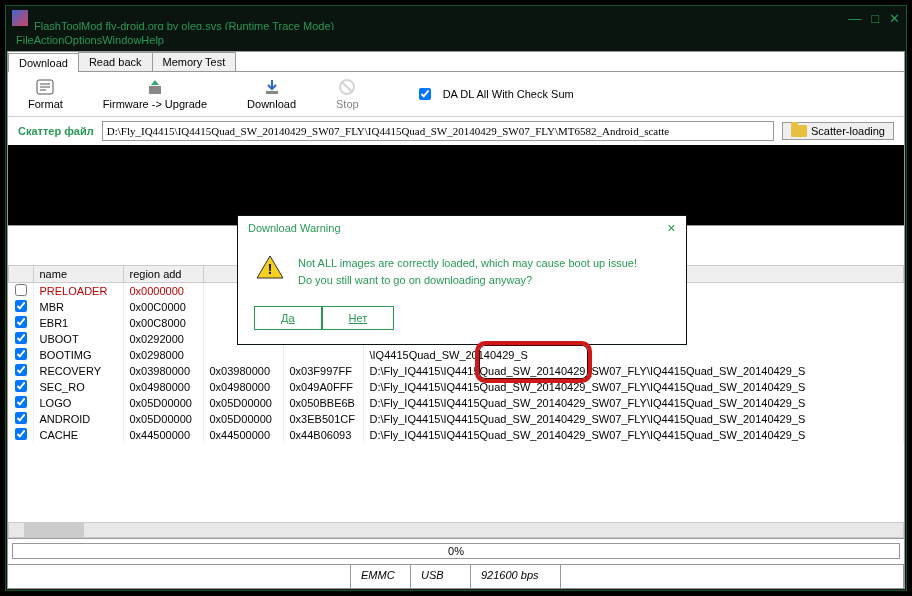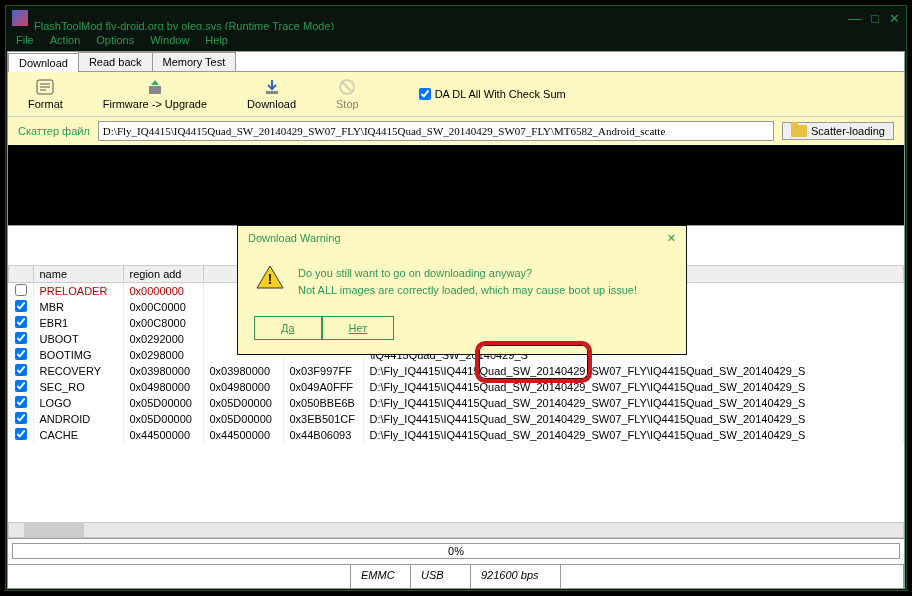--- a/index.html
+++ b/index.html
@@ -4,50 +4,50 @@
 <style>
 * { box-sizing: border-box; margin: 0; padding: 0; }
 body { background: #000; font-family: Tahoma, sans-serif; font-size: 11px; width: 912px; height: 596px; overflow: hidden; position: relative; }
 .outer { border: 5px solid #000; width: 912px; height: 596px; }
 .window { background: #0a1510; border: 1px solid #1a5530; width: 100%; height: 100%; display: flex; flex-direction: column; }
 .titlebar { background: #0a1510; display: flex; align-items: center; padding: 3px 6px; color: #2a9955; height: 24px; }
 .titlebar .icon { width: 16px; height: 16px; background: linear-gradient(135deg,#4466cc,#cc4466); margin-right: 6px; }
 .titlebar .title { flex: 1; font-size: 11px; margin-top: 16px; }
 .winbtns { display: flex; gap: 10px; color: #2a9955; font-size: 13px; }
 .winbtns span { cursor: pointer; }
-.menubar { background: #0a1510; padding: 4px 10px; display: flex; gap: 16px; color: #2a9955; font-size: 11px; }
+.menubar { background: #0a1510; padding: 4px 10px; display: flex; color: #2a9955; font-size: 11px; }
 .menubar span { cursor: pointer; }
-.content { background: #fef9c3; flex: 1; display: flex; flex-direction: column; border: 1px solid #999; margin: 1px; }
+.content { background: #ffffff; flex: 1; display: flex; flex-direction: column; border: 1px solid #999; margin: 1px; }
 .tabs { display: flex; border-bottom: 1px solid #999; background: #fff; }
 .tab { padding: 3px 10px; border: 1px solid #999; border-bottom: none; background: #f0f0f0; font-size: 11px; cursor: pointer; margin-right: -1px; }
 .tab.active { background: #fff; position: relative; top: 1px; }
 .toolbar { display: flex; align-items: center; padding: 6px 20px; gap: 40px; border-bottom: 1px solid #ccc; }
 .tbtn { text-align: center; cursor: pointer; font-size: 11px; }
 .tbtn svg { display: block; margin: 0 auto 2px; }
-.checksum { display: flex; align-items: center; gap: 4px; margin-left: 20px; }
+.checksum { display: flex; align-items: center; gap: 12px; margin-left: 20px; }
 .scatter-row { display: flex; align-items: center; padding: 4px 10px; gap: 8px; }
-.scatter-label { color: #2a9955; font-size: 11px; white-space: nowrap; }
+.scatter-label { color: #2a9955; font-size: 11px; white-space: nowrap; font-weight: bold; }
 .scatter-input { flex: 1; border: 1px solid #999; background: #fff; padding: 2px 4px; font-size: 11px; font-family: Tahoma; height: 20px; }
 .scatter-btn { display: flex; align-items: center; gap: 4px; padding: 2px 8px; border: 1px solid #999; background: #efefef; cursor: pointer; font-size: 11px; }
 .blackband { background: #000; height: 80px; }
 .table-wrap { flex: 1; overflow: auto; background: #fff; border-top: 1px solid #999; }
 table { width: 100%; border-collapse: collapse; font-size: 11px; margin-top: 39px; }
 th { text-align: left; padding: 2px 6px; border: 1px solid #ccc; background: #efefef; font-weight: normal; }
 td { padding: 1px 6px; border-right: 1px solid #eee; white-space: nowrap; }
 td.path { overflow: hidden; text-overflow: clip; max-width: 300px; }
 .chk { width: 12px; height: 12px; }
 .preloader-row td { color: #c00000; }
 .hscroll { height: 16px; background: #e8e8e8; border: 1px solid #ccc; position: relative; }
 .hscroll::after { content: ''; position: absolute; left: 15px; width: 60px; height: 100%; background: #ccc; }
 .progress-row { border-top: 1px solid #999; padding: 4px; text-align: center; background: #fff; height: 26px; }
 .progress-bar { border: 1px solid #999; background: #fff; height: 16px; display: flex; align-items: center; justify-content: center; font-size: 11px; }
 .status-row { display: flex; border-top: 1px solid #999; background: #fff; height: 24px; font-style: italic; }
 .status-cell { border-right: 1px solid #999; padding: 4px 10px; font-size: 11px; min-width: 60px; }
 .status-cell.wide { flex: 1; }
-.dialog { position: absolute; left: 237px; top: 225px; width: 450px; background: #fef9c3; border: 1px solid #0a1510; z-index: 100; }
+.dialog { position: absolute; left: 237px; top: 215px; width: 450px; background: #ffffff; border: 1px solid #0a1510; z-index: 100; }
 .dialog-title { padding: 6px 10px; color: #2a9955; font-size: 11px; display: flex; justify-content: space-between; }
 .dialog-body { padding: 14px 18px 10px; display: flex; gap: 14px; }
 .warn-icon { width: 28px; height: 24px; flex: none; }
 .dialog-text { color: #2a9955; font-size: 11px; line-height: 1.5; }
 .dialog-btns { display: flex; justify-content: flex-start; padding: 8px 16px 14px; }
 .dbtn { border: 1px solid #2a9955; color: #2a9955; padding: 5px 26px; background: transparent; cursor: pointer; font-size: 11px; text-decoration: underline; }
 .highlight-ring { position: absolute; border: 4px solid #d01818; border-radius: 10px; left: 475px; top: 341px; width: 117px; height: 42px; pointer-events: none; z-index: 101; box-shadow: 0 0 0 1px #400 inset; }
 .folder-icon { width: 16px; height: 12px; background: #e8c040; border-radius: 1px; position: relative; }
 .folder-icon::before { content: ''; position: absolute; top: -3px; left: 0; width: 7px; height: 3px; background: #e8c040; border-radius: 1px 1px 0 0; }
 </style>
@@ -238,22 +238,22 @@
   <div class="dialog-title">
     <span>Download Warning</span>
     <span>✕</span>
   </div>
   <div class="dialog-body">
     <svg class="warn-icon" viewBox="0 0 28 24">
         <path d="M14 1L27 23H1z" fill="#f5d020" stroke="#333"></path>
         <text x="14" y="19" text-anchor="middle" font-size="15" font-weight="bold" fill="#222">!</text>
       </svg>
     <div class="dialog-text">
+      <div>Not ALL images are correctly loaded, which may cause boot up issue!</div>
       <div>Do you still want to go on downloading anyway?</div>
-      <div>Not ALL images are correctly loaded, which may cause boot up issue!</div>
     </div>
   </div>
   <div class="dialog-btns">
     <button class="dbtn">Да</button>
     <button class="dbtn">Нет</button>
   </div>
 </div>
 
 <div class="highlight-ring"></div>
 

